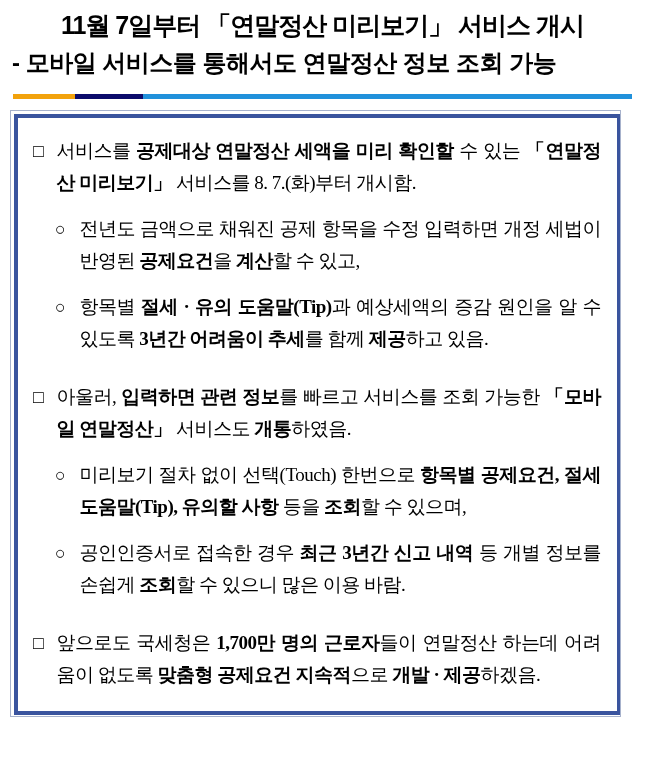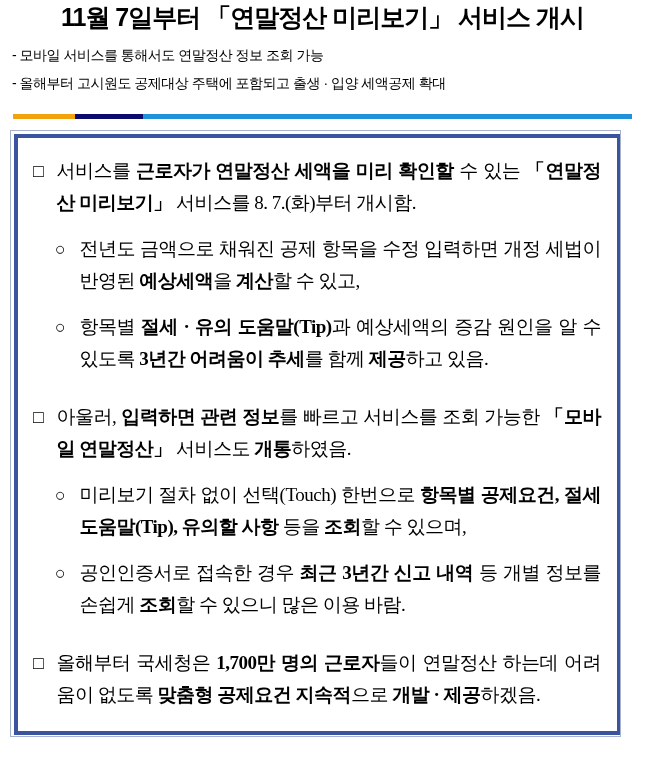--- a/index.html
+++ b/index.html
@@ -3,30 +3,30 @@
 <meta charset="utf-8">
 <style>
   :root { --inner-line: #A7B2CC; }
   * { margin: 0; padding: 0; box-sizing: border-box; }
   html, body { background: #ffffff; }
   body {
     width: 645px; height: 765px; overflow: hidden;
     font-family: "Liberation Serif", "DejaVu Serif", serif;
     color: #000000;
   }
-  .page { }
+  .page { padding-top: 8px; }
   .title {
     font-family: "Liberation Sans", "DejaVu Sans", sans-serif;
     font-weight: bold; font-size: 25px; letter-spacing: -1px;
     text-align: center; line-height: 34px;
   }
   .subtitles {
     margin: 7px 12px 17px 12px;
     font-family: "Liberation Sans", "DejaVu Sans", sans-serif;
-    font-weight: normal; font-size: 14px; letter-spacing: -0.5px;
+    font-weight: bold; font-size: 24px; letter-spacing: -0.5px;
     line-height: 28px;
   }
   .divider { display: flex; height: 5px; margin: 10px 13px 0 13px; }
   .seg-orange { width: 62px; }
   .seg-navy { width: 68px; }
   .seg-blue { flex: 1; }
   .docbox {
     position: relative;
     margin: 15px 24px 0 14px;
     border: 4px solid #3A549E;
@@ -51,54 +51,53 @@
   .ptext b { font-weight: bold; }
 </style>
 </head>
 <body>
 
 <div class="page">
   <div class="title">11월 7일부터 「연말정산 미리보기」 서비스 개시</div>
 
   <div class="subtitles">
     <div class="subtitle">- 모바일 서비스를 통해서도 연말정산 정보 조회 가능</div>
-    <div class="subtitle">- 올해부터 고시원도 공제대상 주택에 포함되고 출생 · 입양 세액공제 확대</div>
   </div>
 
   <div class="divider">
     <div class="seg-orange" style="background-color: rgb(242, 162, 12);"></div>
     <div class="seg-navy" style="background-color: rgb(11, 11, 107);"></div>
     <div class="seg-blue" style="background-color: rgb(33, 145, 219);"></div>
   </div>
 
   <div class="docbox" style="border-color: rgb(58, 84, 158);">
     <div>
         <div class="para level1">
           <span class="bullet">□</span>
-          <div class="ptext"><span>서비스를 </span><b>근로자가 연말정산 세액을 미리 확인할</b><span> 수 있는 </span><b>「연말정산 미리보기」</b><span> 서비스를 8. 7.(화)부터 개시함.</span></div>
+          <div class="ptext"><span>서비스를 </span><b>공제대상 연말정산 세액을 미리 확인할</b><span> 수 있는 </span><b>「연말정산 미리보기」</b><span> 서비스를 8. 7.(화)부터 개시함.</span></div>
         </div>
         <div class="para level2">
           <span class="bullet">○</span>
-          <div class="ptext"><span>전년도 금액으로 채워진 공제 항목을 수정 입력하면 개정 세법이 반영된 </span><b>예상세액</b><span>을 </span><b>계산</b><span>할 수 있고,</span></div>
+          <div class="ptext"><span>전년도 금액으로 채워진 공제 항목을 수정 입력하면 개정 세법이 반영된 </span><b>공제요건</b><span>을 </span><b>계산</b><span>할 수 있고,</span></div>
         </div>
         <div class="para level2">
           <span class="bullet">○</span>
           <div class="ptext"><span>항목별 </span><b>절세 · 유의 도움말(Tip)</b><span>과 예상세액의 증감 원인을 알 수 있도록 </span><b>3년간 어려움이 추세</b><span>를 함께 </span><b>제공</b><span>하고 있음.</span></div>
         </div>
         <div class="para level1 sec">
           <span class="bullet">□</span>
           <div class="ptext"><span>아울러, </span><b>입력하면 관련 정보</b><span>를 빠르고 서비스를 조회 가능한 </span><b>「모바일 연말정산」</b><span> 서비스도 </span><b>개통</b><span>하였음.</span></div>
         </div>
         <div class="para level2">
           <span class="bullet">○</span>
           <div class="ptext"><span>미리보기 절차 없이 선택(Touch) 한번으로 </span><b>항목별 공제요건, 절세 도움말(Tip), 유의할 사항</b><span> 등을 </span><b>조회</b><span>할 수 있으며,</span></div>
         </div>
         <div class="para level2">
           <span class="bullet">○</span>
           <div class="ptext"><span>공인인증서로 접속한 경우 </span><b>최근 3년간 신고 내역</b><span> 등 개별 정보를 손쉽게 </span><b>조회</b><span>할 수 있으니 많은 이용 바람.</span></div>
         </div>
         <div class="para level1 sec">
           <span class="bullet">□</span>
-          <div class="ptext"><span>올해부터 국세청은 </span><b>1,700만 명의 근로자</b><span>들이 연말정산 하는데 어려움이 없도록 </span><b>맞춤형 공제요건 지속적</b><span>으로 </span><b>개발 · 제공</b><span>하겠음.</span></div>
+          <div class="ptext"><span>앞으로도 국세청은 </span><b>1,700만 명의 근로자</b><span>들이 연말정산 하는데 어려움이 없도록 </span><b>맞춤형 공제요건 지속적</b><span>으로 </span><b>개발 · 제공</b><span>하겠음.</span></div>
         </div>
       </div>
   </div>
 </div>
 
 </body></html>

